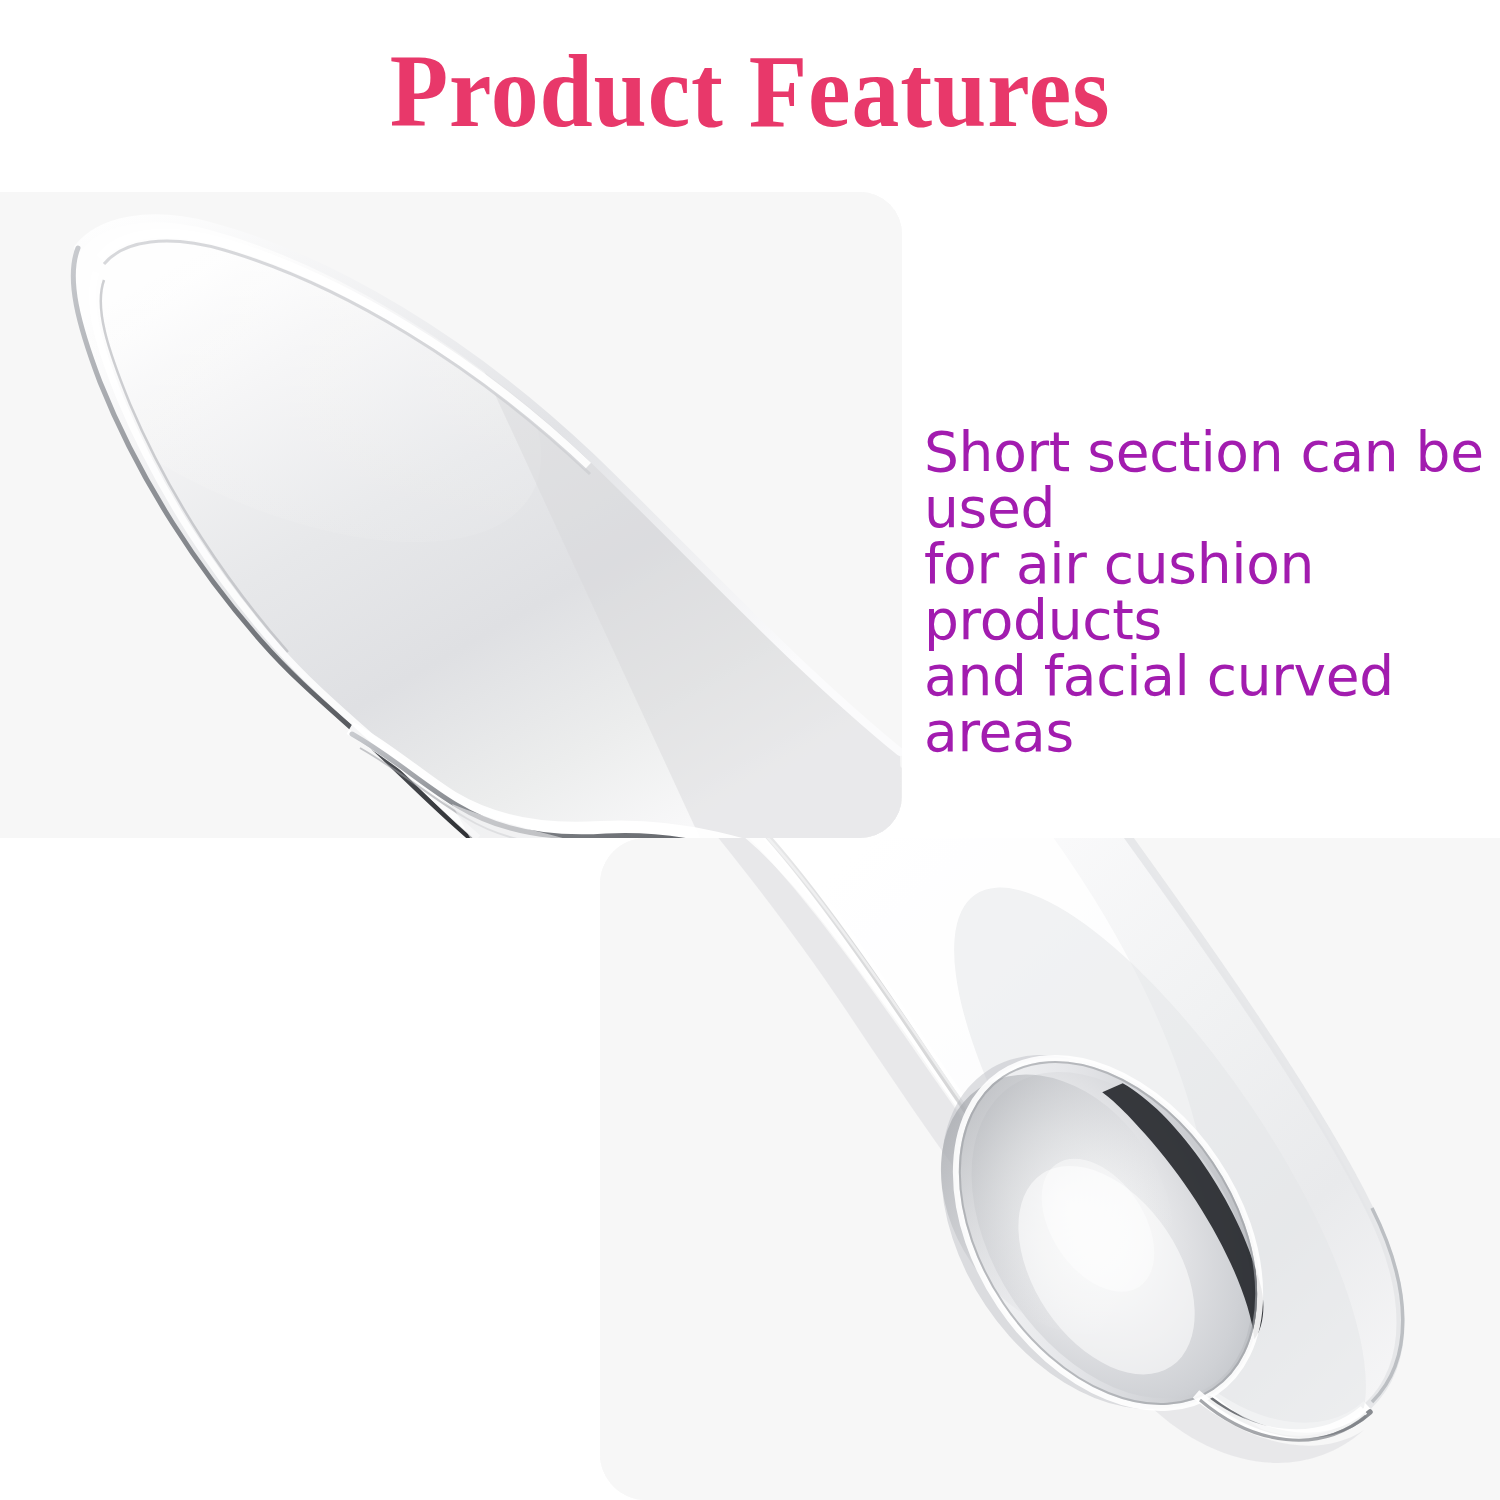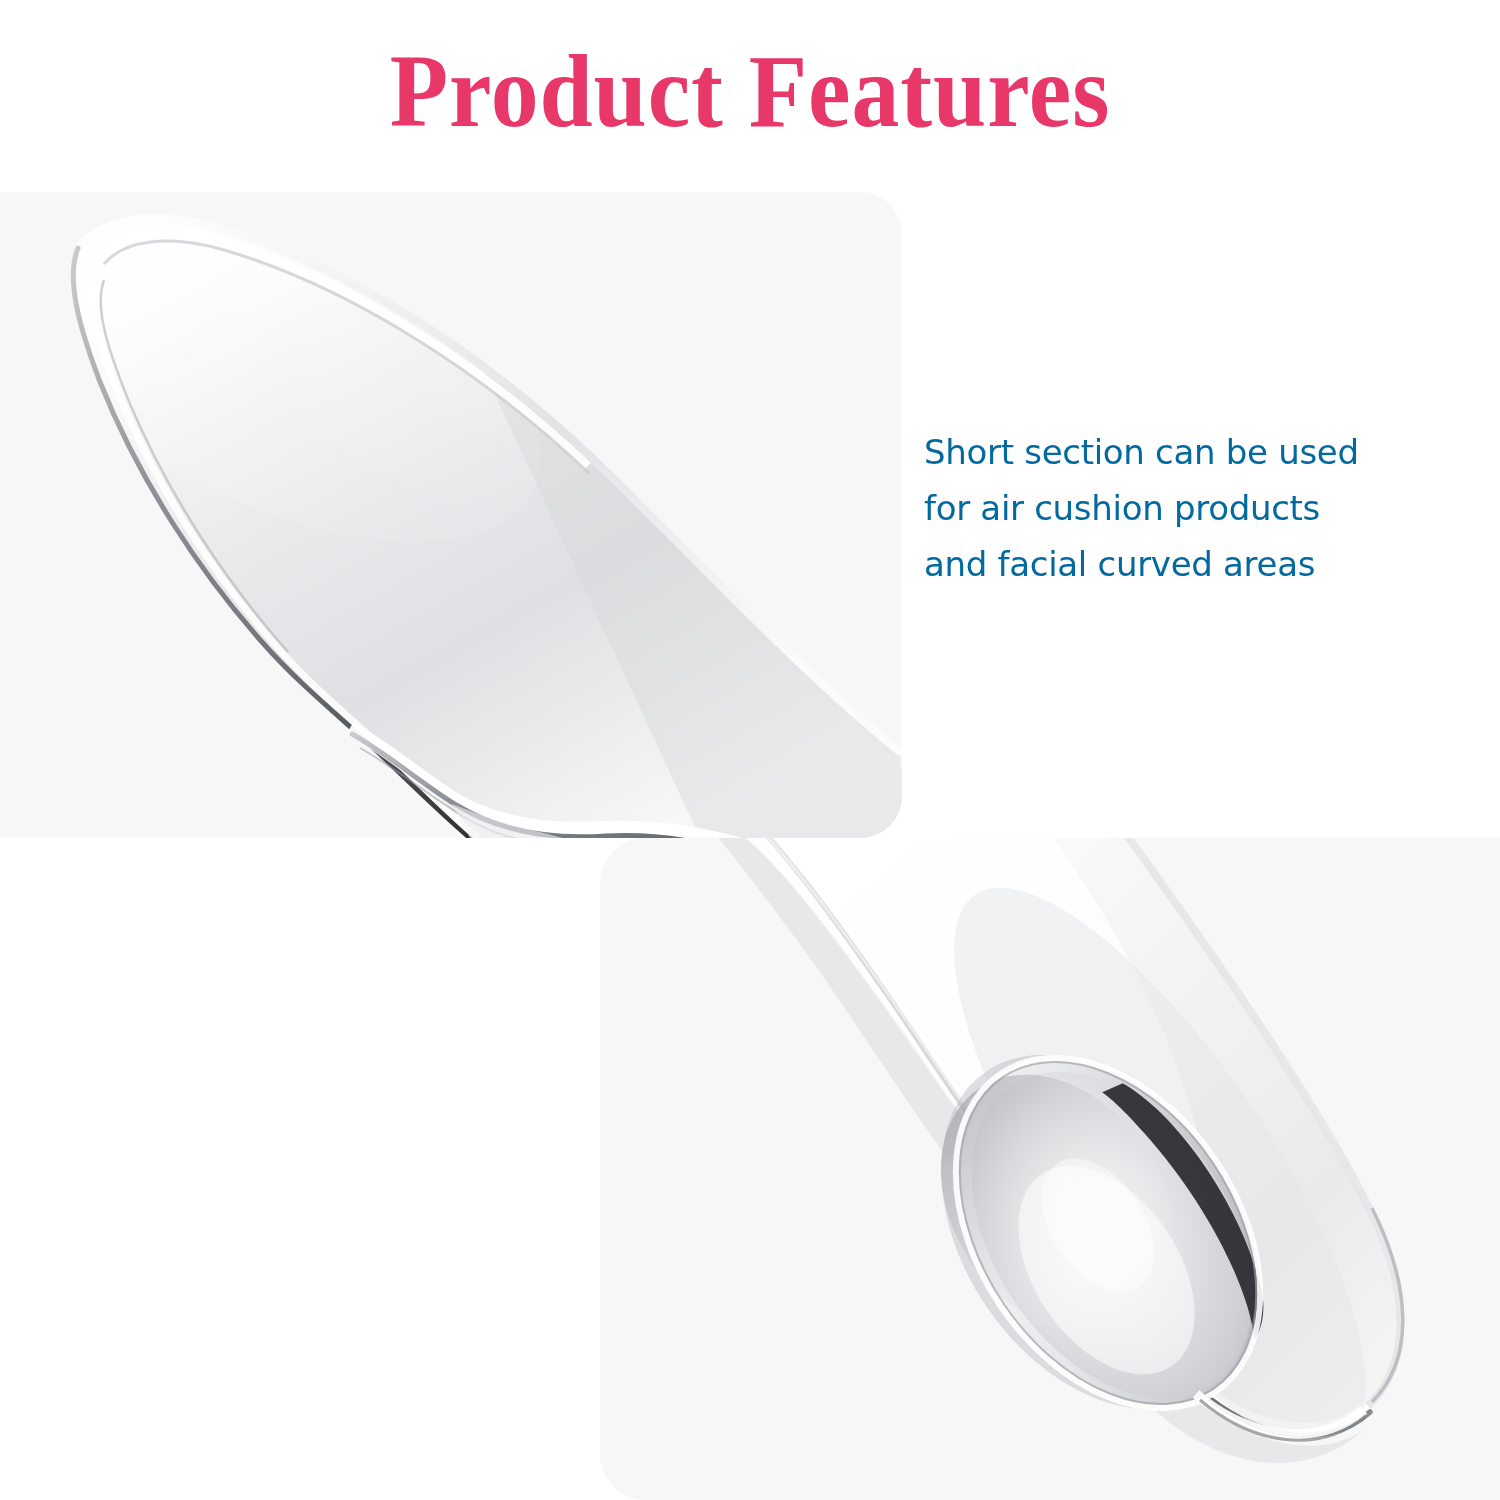--- a/index.html
+++ b/index.html
@@ -48,22 +48,22 @@
     width:900px; height:662px;
     border-radius:46px 0 0 46px;
   }
   .panel svg { display:block; width:100%; height:100%; }
 
   
   .caption {
     position:absolute;
     font-family:"DejaVu Sans", sans-serif;
     font-weight:400;
-    color:#0369a1;
-    font-size:34px;
+    color:#a21caf;
+    font-size:55px;
     line-height:56px;
     letter-spacing:-0.3px;
     white-space:pre-line;
   }
   #caption-top { left:924px; top:424px; width:560px; }
   #caption-bottom { left:46px; top:1090px; width:530px; }
 </style>
 </head>
 <body>
 

